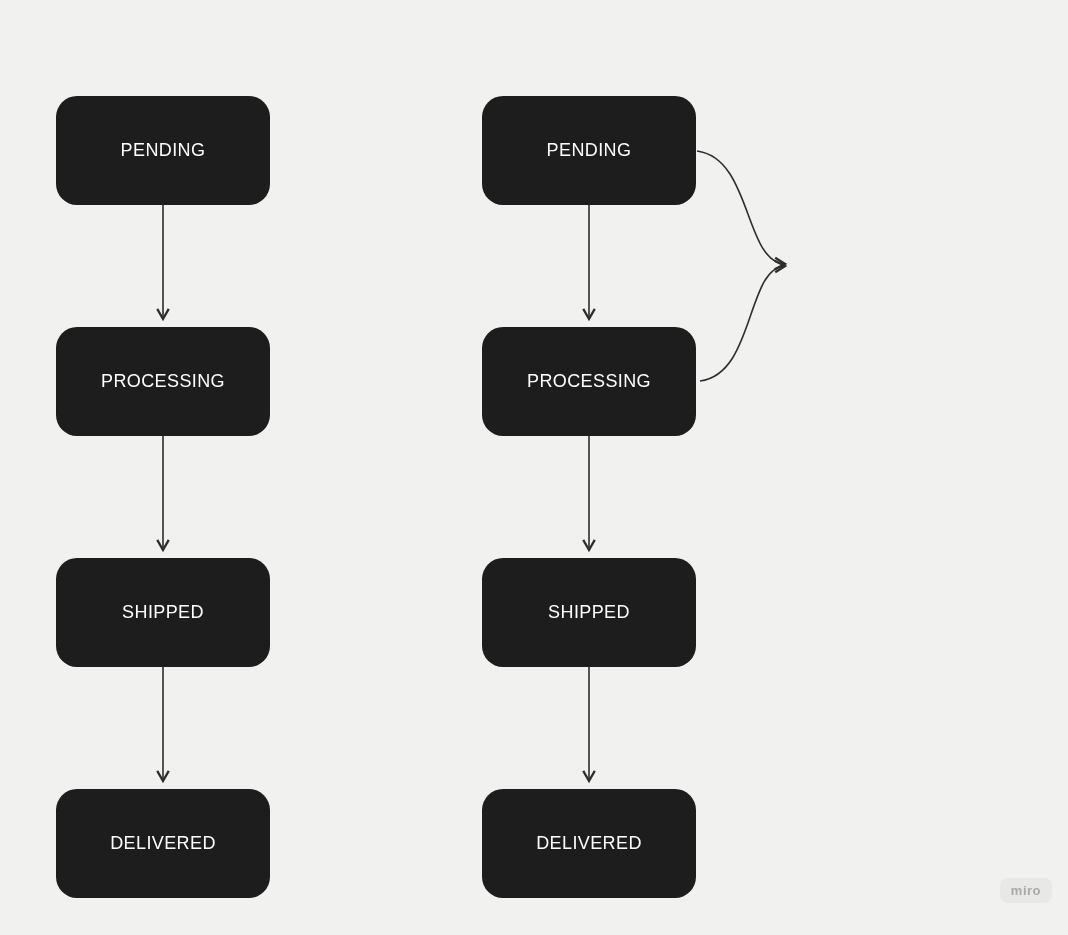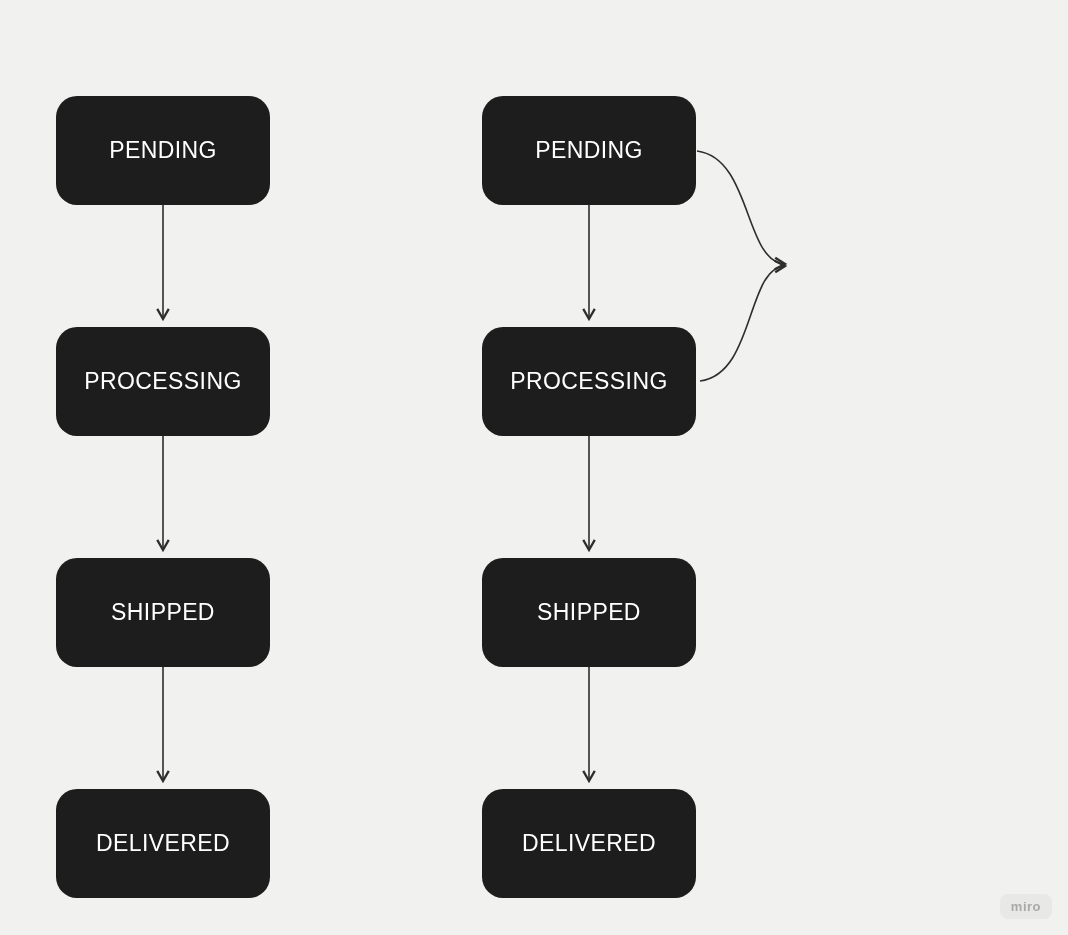--- a/index.html
+++ b/index.html
@@ -38,40 +38,40 @@
   .node {
     position: absolute;
     width: 214px;
     height: 109px;
     background: var(--node-fill, #1d1d1d);
     border-radius: 21px;
     display: flex;
     align-items: center;
     justify-content: center;
     color: var(--node-text, #ffffff);
-    font-size: 23px;
+    font-size: 18px;
     letter-spacing: 0.4px;
     cursor: pointer;
     user-select: none;
   }
   
   .n-l-pending    { left: 56px;  top: 96px;  }
   .n-l-processing { left: 56px;  top: 327px; }
   .n-l-shipped    { left: 56px;  top: 558px; }
   .n-l-delivered  { left: 56px;  top: 789px; }
   
   .n-r-pending    { left: 482px; top: 96px;  }
   .n-r-processing { left: 482px; top: 327px; }
   .n-r-shipped    { left: 482px; top: 558px; }
   .n-r-delivered  { left: 482px; top: 789px; }
   .n-r-cancelled  { left: 795px; top: 211px; width: 216px; }
   .watermark {
     position: absolute;
     right: 16px;
-    bottom: 16px;
+    bottom: 32px;
     background: #e8e8e6;
     color: #a9a9a7;
     font-size: 13px;
     font-weight: bold;
     letter-spacing: 0.5px;
     padding: 5px 11px;
     border-radius: 8px;
   }
 </style>
 </head>

